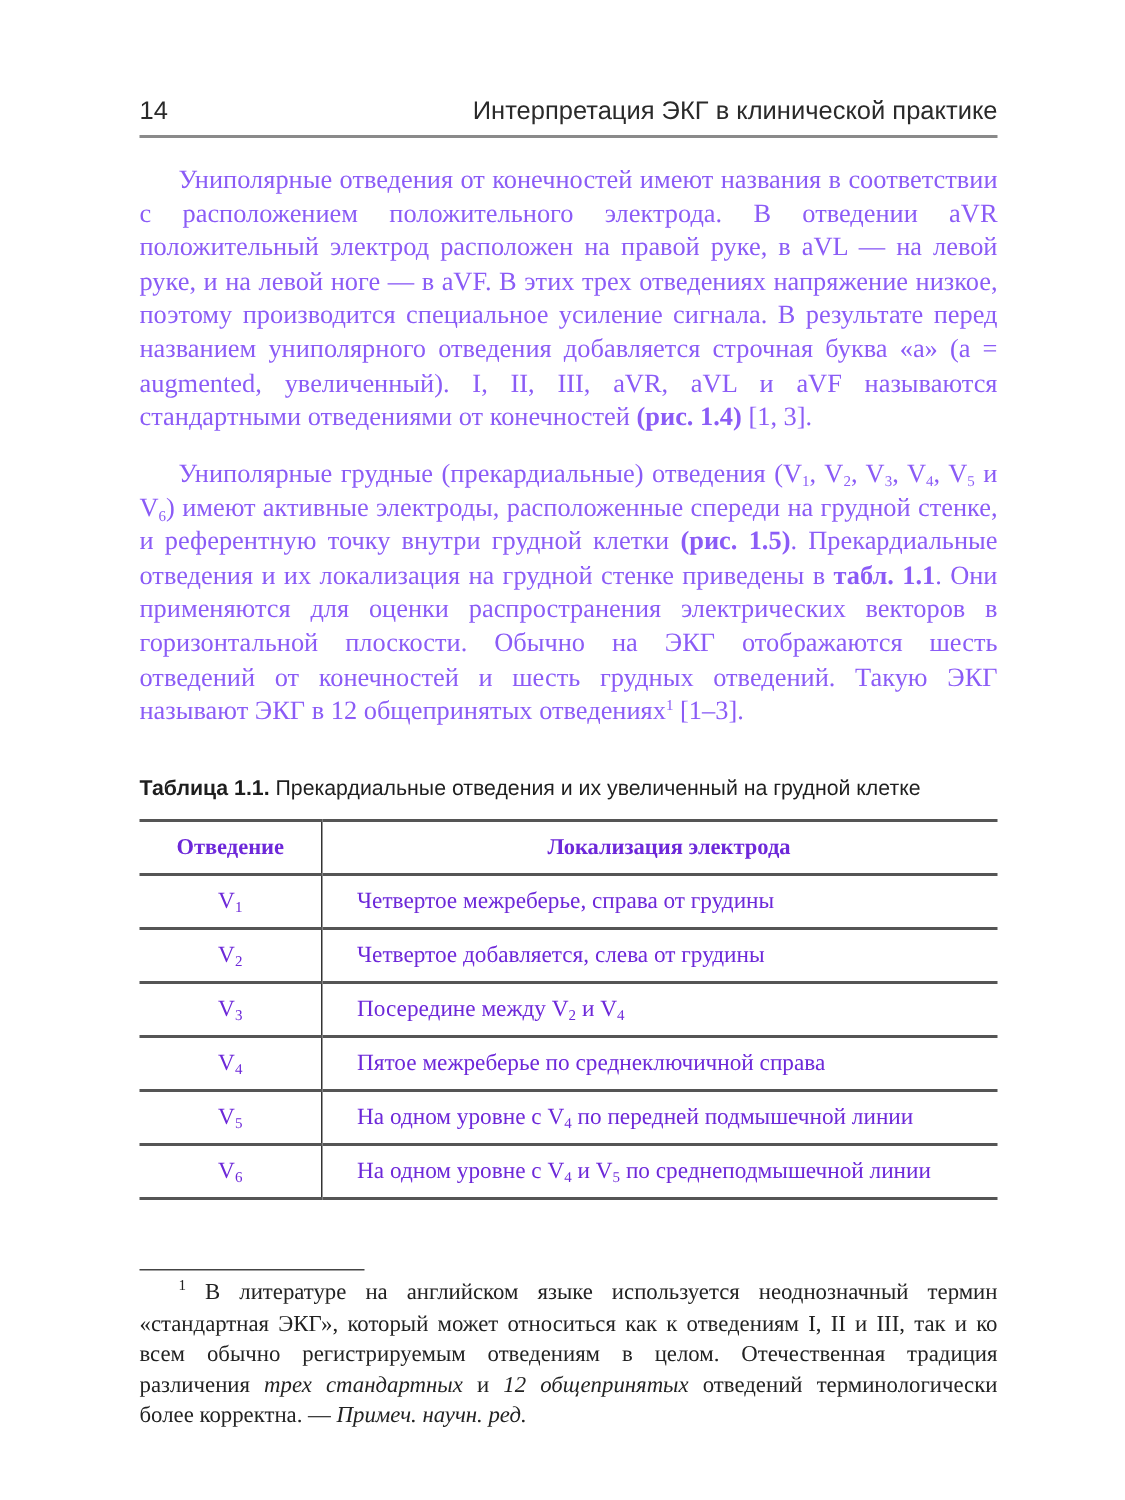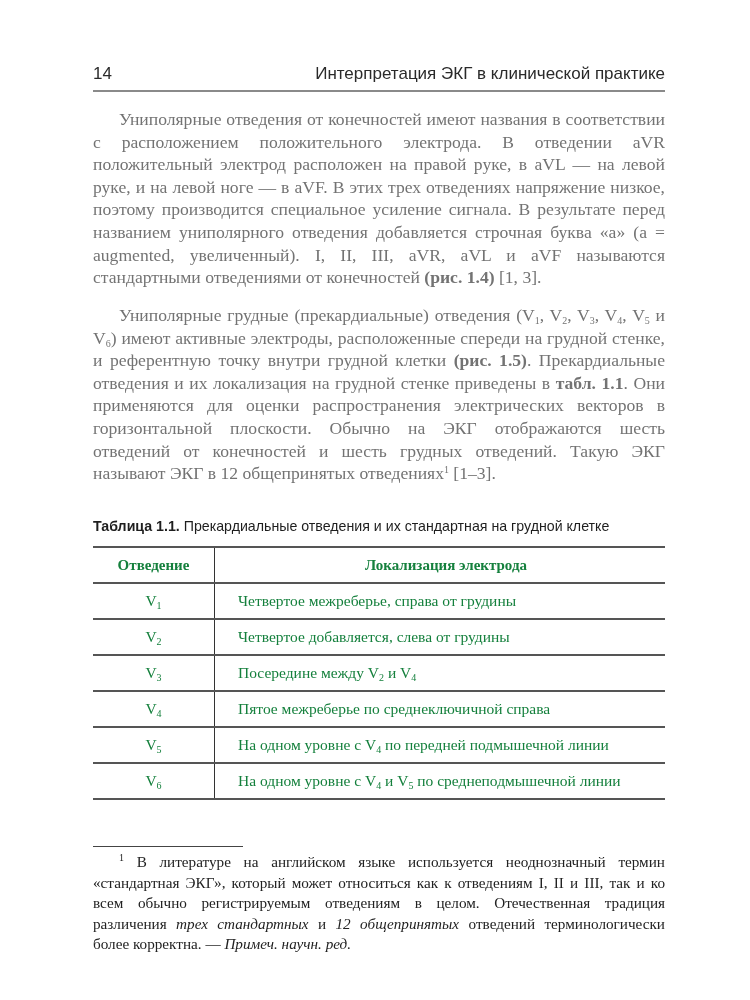--- a/index.html
+++ b/index.html
@@ -7,35 +7,35 @@
   .page { position: absolute; left: 0; top: 0; width: 696px; height: 1000px; margin-top: 18px; }
 
   .running-head { position: absolute; left: 93px; top: 46px; width: 572px; height: 24px;
     font-family: "Liberation Sans", sans-serif; font-size: 17px; color: #2a2a2a; }
   .running-head .num { position: absolute; left: 0; top: 0; }
   .running-head .title { position: absolute; right: 0; top: 0; white-space: nowrap; }
   .head-rule { position: absolute; left: 93px; top: 72px; width: 572px; height: 2px; background: #8a8a8a; }
 
   .body-text { position: absolute; left: 93px; width: 572px;
     font-family: "Liberation Serif", serif; font-size: 17.6px; line-height: 22.6px;
-    text-align: justify; color: #737373; }
+    text-align: justify; color: #8b5cf6; }
   .body-text p { margin: 0; text-indent: 26px; }
   .body-text b { font-weight: bold; }
   sub { font-size: 10px; vertical-align: -3px; line-height: 0; }
   sup { font-size: 10px; vertical-align: 6px; line-height: 0; }
 
   .para1 { top: 90px; }
   .para2 { top: 286px; }
 
   .table-caption { position: absolute; left: 93px; top: 500px; width: 572px;
     font-family: "Liberation Sans", sans-serif; font-size: 14.2px; color: #1e1e1e; white-space: nowrap; }
   .table-caption b { font-weight: bold; }
 
   .tbl { position: absolute; left: 93px; top: 528px; width: 572px; border-collapse: collapse;
-    font-family: "Liberation Serif", serif; font-size: 15.5px; color: #15803d; }
+    font-family: "Liberation Serif", serif; font-size: 15.5px; color: #6d28d9; }
   .tbl th, .tbl td { border-top: 2px solid #555; height: 34px; padding: 0; vertical-align: middle; }
   .tbl tr:last-child td { border-bottom: 2px solid #555; }
   .tbl th { font-weight: bold; font-size: 15px; }
   .tbl .c1 { width: 121px; text-align: center; border-right: 1px solid #333; }
   .tbl .c2 { text-align: left; padding-left: 23px; }
   .tbl th.c2 { text-align: center; padding-left: 12px; }
 
   .fn-rule { position: absolute; left: 93px; top: 828px; width: 150px; height: 1px; background: #444; }
   .footnote { position: absolute; left: 93px; top: 834px; width: 572px;
     font-family: "Liberation Serif", serif; font-size: 15.2px; line-height: 20.6px;
@@ -56,21 +56,21 @@
 
   <div class="body-text para1">
     <p><span>Униполярные отведения от конечностей имеют названия в соответствии с расположением положительного электрода. В отведении aVR положительный электрод расположен на правой руке, в aVL — на левой руке, и на левой ноге — в aVF. В этих трех отведениях напряжение низкое, поэтому производится специальное усиление сигнала. В результате перед названием униполярного отведения добавляется строчная буква «а» (а = augmented, увеличенный). I, II, III, aVR, aVL и aVF называются стандартными отведениями от конечностей </span><b>(рис. 1.4)</b><span> [1, 3].</span></p>
   </div>
 
   <div class="body-text para2">
     <p><span>Униполярные грудные (прекардиальные) отведения (V</span><sub>1</sub>, V<sub>2</sub>, V<sub>3</sub>, V<sub>4</sub>, V<sub>5</sub> и V<sub>6</sub><span>) имеют активные электроды, расположенные спереди на грудной стенке, и референтную точку внутри грудной клетки </span><b>(рис. 1.5)</b><span>. Прекардиальные отведения и их локализация на грудной стенке приведены в </span><b>табл. 1.1</b><span>. Они применяются для оценки распространения электрических векторов в горизонтальной плоскости. Обычно на ЭКГ отображаются шесть отведений от конечностей и шесть грудных отведений. Такую ЭКГ называют ЭКГ в 12 общепринятых отведениях</span><sup>1</sup><span> [1–3].</span></p>
   </div>
 
   <div class="table-caption">
-    <b>Таблица 1.1.</b><span> Прекардиальные отведения и их стандартная на грудной клетке</span>
+    <b>Таблица 1.1.</b><span> Прекардиальные отведения и их увеличенный на грудной клетке</span>
   </div>
 
   <table class="tbl">
     <thead>
       <tr>
         <th class="c1">Отведение</th>
         <th class="c2">Локализация электрода</th>
       </tr>
     </thead>
     <tbody>

